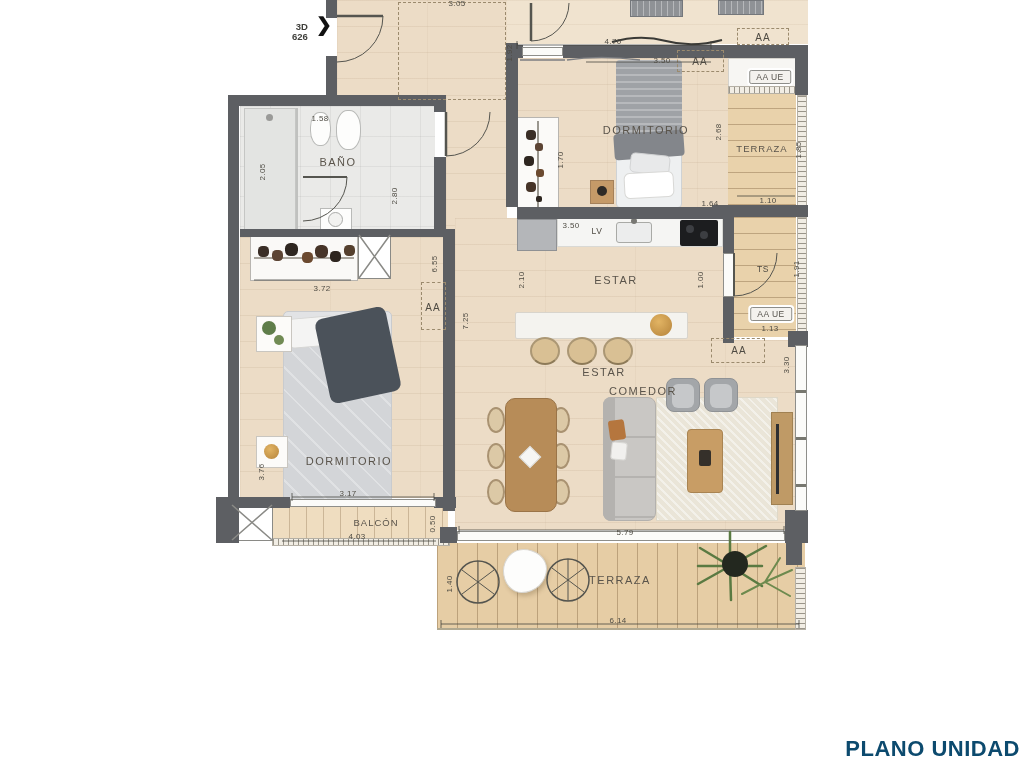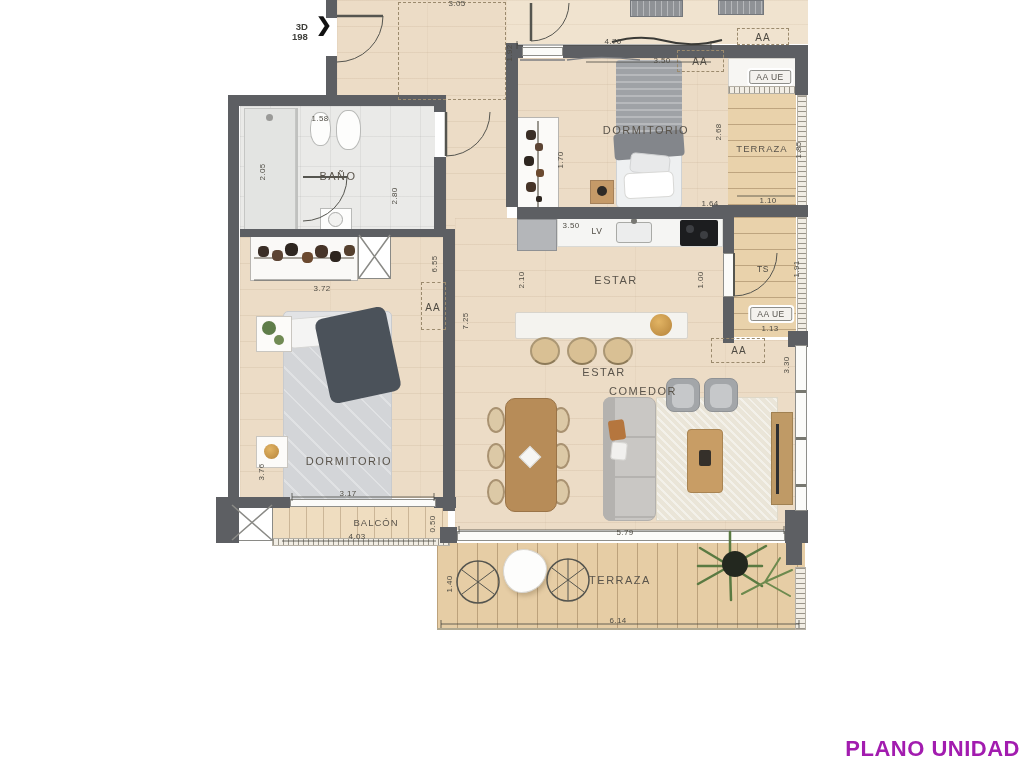--- a/index.html
+++ b/index.html
@@ -35,21 +35,21 @@
        letter-spacing:1.5px;font-size:11px;}
   .lbl.small{font-size:9.5px;letter-spacing:1px;}
   .lbl.tiny-label{font-size:8.5px;letter-spacing:.5px;color:#4e4a42;}
   .lbl.aa{font-size:10px;letter-spacing:1px;color:#4e4a42;}
   .lbl.aaue{font-size:8.5px;letter-spacing:.5px;color:#55524c;background:#f4f2ee;
             border:1px solid #8d8d89;border-radius:2px;padding:1px 6px;box-shadow:0 0 0 2px #fff;}
   .dim{position:absolute;transform:translate(-50%,-50%);font-size:8px;color:#4f4c44;
        letter-spacing:.3px;white-space:nowrap;}
   .dim.v{transform:translate(-50%,-50%) rotate(-90deg);}
   #title{position:absolute;right:4px;top:736px;font-size:22px;font-weight:bold;
-         color:#a21caf;letter-spacing:.5px;}
+         color:#0c4a6e;letter-spacing:.5px;}
   #marker{position:absolute;left:292px;top:22px;color:#3f3f3b;font-size:9.5px;font-weight:bold;
           line-height:10px;text-align:right;}
   #marker .arrow{position:absolute;left:24px;top:-2px;font-size:19px;font-weight:bold;color:#111;}
   .mat{position:absolute;background:#8f9296;
        background-image:repeating-linear-gradient(90deg,rgba(255,255,255,.35) 0 1px,transparent 1px 6px);
        border:1px solid #74777b;box-sizing:border-box;}
   .chair{position:absolute;width:18px;height:26px;border-radius:50%;background:#dcc9a6;
          border:2px solid #a99271;box-sizing:border-box;}
   .stool{position:absolute;width:30px;height:28px;border-radius:50%;background:#d9c094;
          border:2px solid #ab9774;border-bottom-color:#8d7a58;box-sizing:border-box;}
@@ -251,25 +251,25 @@
       <path d="M459 530 L784 530 M459 526 L459 534 M784 526 L784 534"></path>
       <path d="M441 624 L799 624 M441 620 L441 628 M799 620 L799 628"></path>
       <path d="M254 280 L351 280"></path>
       <path d="M737 196 L795 196"></path>
       <path d="M282 541 L436 541"></path>
     </g>
   </svg>
 
   <div id="marker">
     <div>3D</div>
-    <div>198</div>
+    <div>626</div>
     <span class="arrow">❯</span>
   </div>
 
-<span class="lbl room" style="left: 338px; top: 176px;">BAÑO</span>
+<span class="lbl room" style="left: 338px; top: 162px;">BAÑO</span>
       <span class="lbl room" style="left: 646px; top: 130px;">DORMITORIO</span>
       <span class="lbl small" style="left: 762px; top: 148px;">TERRAZA</span>
       <span class="lbl room" style="left: 616px; top: 280px;">ESTAR</span>
       <span class="lbl tiny-label" style="left: 597px; top: 231px;">LV</span>
       <span class="lbl tiny-label" style="left: 763px; top: 269px;">TS</span>
       <span class="lbl room" style="left: 604px; top: 372px;">ESTAR</span>
       <span class="lbl room" style="left: 643px; top: 391px;">COMEDOR</span>
       <span class="lbl room" style="left: 349px; top: 461px;">DORMITORIO</span>
       <span class="lbl small" style="left: 376px; top: 522px;">BALCÓN</span>
       <span class="lbl room" style="left: 620px; top: 580px;">TERRAZA</span>

